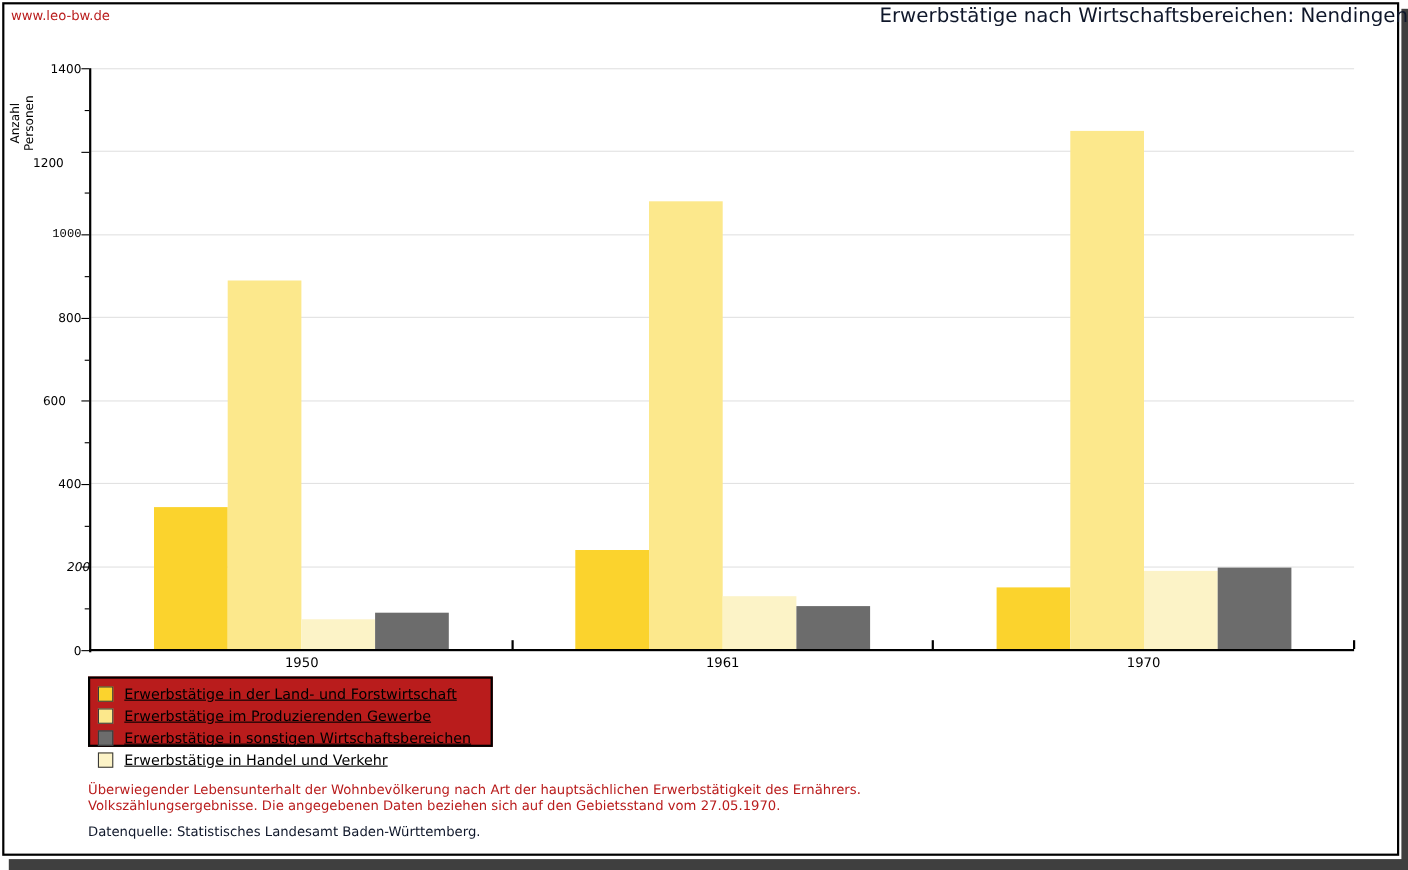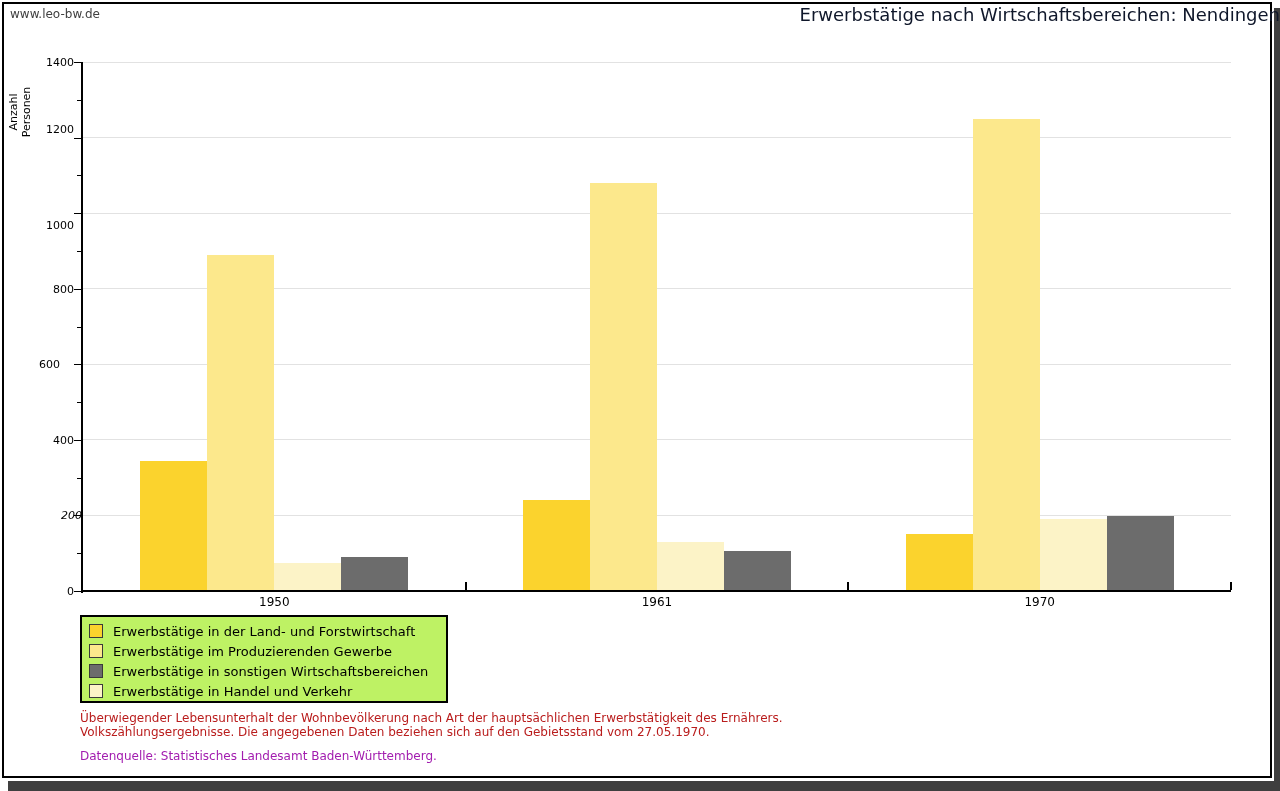--- a/index.html
+++ b/index.html
@@ -4,39 +4,39 @@
 <style>
   html,body{margin:0;padding:0;background:#fff;}
   .page{
     position:relative;width:1280px;height:791px;background:#ffffff;
     font-family:"DejaVu Sans","Liberation Sans",sans-serif;overflow:hidden;
   }
   .frame{position:absolute;left:2px;top:2px;width:1270px;height:776px;
     border:2px solid #000;box-sizing:border-box;background:transparent;}
   .shadow-right{position:absolute;left:1274px;top:8px;width:6px;height:783px;background:#3f3f3f;}
   .shadow-bottom{position:absolute;left:8px;top:781px;width:1272px;height:10px;background:#3f3f3f;}
-  .watermark{position:absolute;left:10px;top:7px;font-size:12px;color:#404040;}
+  .watermark{position:absolute;left:10px;top:7px;font-size:12px;color:#b91c1c;}
   .title{position:absolute;left:0;right:0;top:4px;text-align:right;font-size:18px;color:#0f172a;}
   .ylabel{position:absolute;left:-31px;top:105px;width:90px;height:14px;
     font-size:11px;color:#000;text-align:center;transform:rotate(-90deg);}
   .gridline{position:absolute;height:1px;background:#e2e2e2;}
   .bar{position:absolute;}
   .axis-y{position:absolute;width:2px;background:#000;}
   .axis-x{position:absolute;height:2px;background:#000;}
   .ytick{position:absolute;height:1px;background:#000;}
   .yticklabel{position:absolute;font-size:11px;color:#000;text-align:right;width:60px;}
   .xtick{position:absolute;width:2px;background:#000;}
   .xticklabel{position:absolute;font-size:12px;color:#000;text-align:center;width:120px;}
-  .legend{position:absolute;left:80px;top:615px;width:368px;height:88px;
-    border:2px solid #000;box-sizing:border-box;background:#bef264;padding-top:4px;}
+  .legend{position:absolute;left:80px;top:615px;width:368px;height:64px;
+    border:2px solid #000;box-sizing:border-box;background:#b91c1c;padding-top:4px;text-decoration:underline;}
   .legend-row{display:flex;align-items:center;height:20px;padding-left:7px;}
   .swatch{width:12px;height:12px;border:1px solid #3a3a3a;flex:0 0 auto;}
   .legend-label{margin-left:10px;font-size:13px;color:#000;white-space:nowrap;}
   .footnote{position:absolute;left:80px;top:711px;font-size:12px;color:#b91c1c;line-height:14px;}
-  .source{position:absolute;left:80px;top:749px;font-size:12px;color:#a21caf;}
+  .source{position:absolute;left:80px;top:749px;font-size:12px;color:#0f172a;}
 </style>
 </head>
 <body>
 
 <div class="page">
   <div class="frame"></div>
   <div class="shadow-right"></div>
   <div class="shadow-bottom"></div>
 
   <div class="watermark">www.leo-bw.de</div>
@@ -69,23 +69,23 @@
       <div class="yticklabel" style="left: 14px; top: 585px;">0</div>
       <div class="ytick" style="left: 74px; top: 515.429px; width: 7px;"></div>
       <div class="yticklabel" style="left: 22px; top: 509.429px; font-style: italic;">200</div>
       <div class="ytick" style="left: 74px; top: 439.857px; width: 7px;"></div>
       <div class="yticklabel" style="left: 14px; top: 433.857px;">400</div>
       <div class="ytick" style="left: 74px; top: 364.286px; width: 7px;"></div>
       <div class="yticklabel" style="left: 0; top: 358.286px;">600</div>
       <div class="ytick" style="left: 74px; top: 288.714px; width: 7px;"></div>
       <div class="yticklabel" style="left: 14px; top: 282.714px;">800</div>
       <div class="ytick" style="left: 74px; top: 213.143px; width: 7px;"></div>
-      <div class="yticklabel" style="left: 14px; top: 219px;">1000</div>
+      <div class="yticklabel" style="left: 14px; top: 207px; font-family: Liberation Mono, monospace;">1000</div>
       <div class="ytick" style="left: 74px; top: 137.571px; width: 7px;"></div>
-      <div class="yticklabel" style="left: 14px; top: 123px;">1200</div>
+      <div class="yticklabel" style="left: 14px; top: 142px; text-align: center;">1200</div>
       <div class="ytick" style="left: 74px; top: 62px; width: 7px;"></div>
       <div class="yticklabel" style="left: 14px; top: 56px;">1400</div>
       <div class="ytick" style="left: 77px; top: 553.214px; width: 4px;"></div>
       <div class="ytick" style="left: 77px; top: 477.643px; width: 4px;"></div>
       <div class="ytick" style="left: 77px; top: 402.071px; width: 4px;"></div>
       <div class="ytick" style="left: 77px; top: 326.5px; width: 4px;"></div>
       <div class="ytick" style="left: 77px; top: 250.929px; width: 4px;"></div>
       <div class="ytick" style="left: 77px; top: 175.357px; width: 4px;"></div>
       <div class="ytick" style="left: 77px; top: 99.7857px; width: 4px;"></div>
       <div class="xtick" style="left: 464.667px; top: 582px; height: 8px;"></div>

